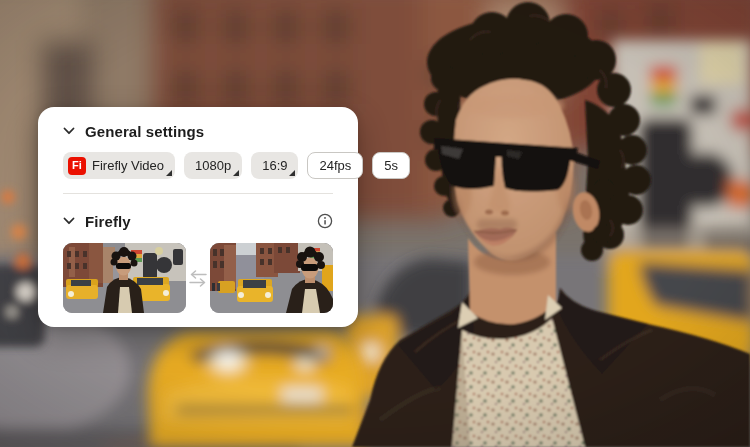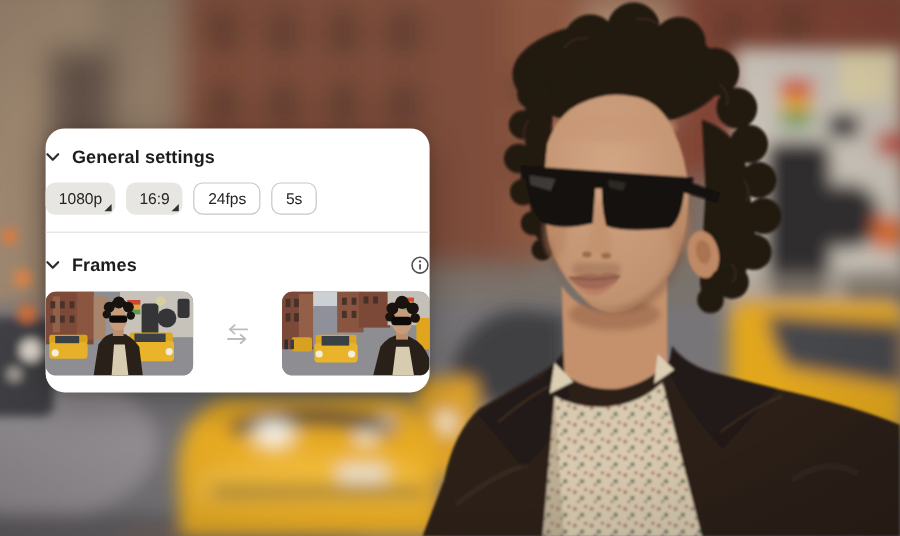--- a/index.html
+++ b/index.html
@@ -6,21 +6,21 @@
   .stage{
     position:relative;width:750px;height:447px;overflow:hidden;
     font-family:"Liberation Sans","DejaVu Sans",sans-serif;
     background:#77736e;
   }
   .stage > svg.bg{position:absolute;inset:0;display:block;}
 
   
   .panel{
     position:absolute;left:38px;top:107px;width:320px;height:220px;
-    box-sizing:border-box;padding:14px 0;
+    box-sizing:border-box;padding:14px 25px;
     background:#fff;border-radius:16px;
     box-shadow:0 12px 32px rgba(0,0,0,.30),0 2px 8px rgba(0,0,0,.12);
   }
   .hdr-row{display:flex;align-items:center;gap:10px;height:20px;cursor:pointer;}
   .hdr-title{font-size:15px;font-weight:700;color:#1d1d1d;letter-spacing:.1px;}
   .chev{flex:0 0 auto;display:block;}
 
   .pills-row{margin-top:11px;display:flex;gap:9px;align-items:center;}
   .pill{
     position:relative;display:inline-flex;align-items:center;gap:6px;
@@ -265,20 +265,25 @@
   <section class="panel">
 
     <div class="hdr-row">
       <svg class="chev" width="12" height="8" viewBox="0 0 12 8">
         <path d="M1.5 1.5 L6 6.2 L10.5 1.5" fill="none" stroke="#2c2c2c" stroke-width="1.8" stroke-linecap="round" stroke-linejoin="round"></path>
       </svg>
       <span class="hdr-title">General settings</span>
     </div>
 
     <div class="pills-row">
+      <button class="pill model">
+        <span class="fi-logo">Fi</span>
+        <span>Firefly Video</span>
+        <i class="corner"></i>
+      </button>
       <button class="pill">
         <span>1080p</span>
         <i class="corner"></i>
       </button>
       <button class="pill">
         <span>16:9</span>
         <i class="corner"></i>
       </button>
       <button class="pill outlined">
         <span>24fps</span>
@@ -287,21 +292,21 @@
         <span>5s</span>
       </button>
     </div>
 
     <hr class="divider">
 
     <div class="frames-hdr">
       <svg class="chev" width="12" height="8" viewBox="0 0 12 8">
         <path d="M1.5 1.5 L6 6.2 L10.5 1.5" fill="none" stroke="#2c2c2c" stroke-width="1.8" stroke-linecap="round" stroke-linejoin="round"></path>
       </svg>
-      <span class="hdr-title">Frames</span>
+      <span class="hdr-title">Firefly</span>
       <span class="spacer"></span>
       <button class="info-btn">
         <svg width="16" height="16" viewBox="0 0 16 16">
           <circle cx="8" cy="8" r="6.6" stroke="#4f4f4f" stroke-width="1.3" fill="none"></circle>
           <rect x="7.3" y="7" width="1.5" height="4.6" rx="0.7" fill="#4f4f4f"></rect>
           <circle cx="8" cy="4.9" r="0.95" fill="#4f4f4f"></circle>
         </svg>
       </button>
     </div>
 

